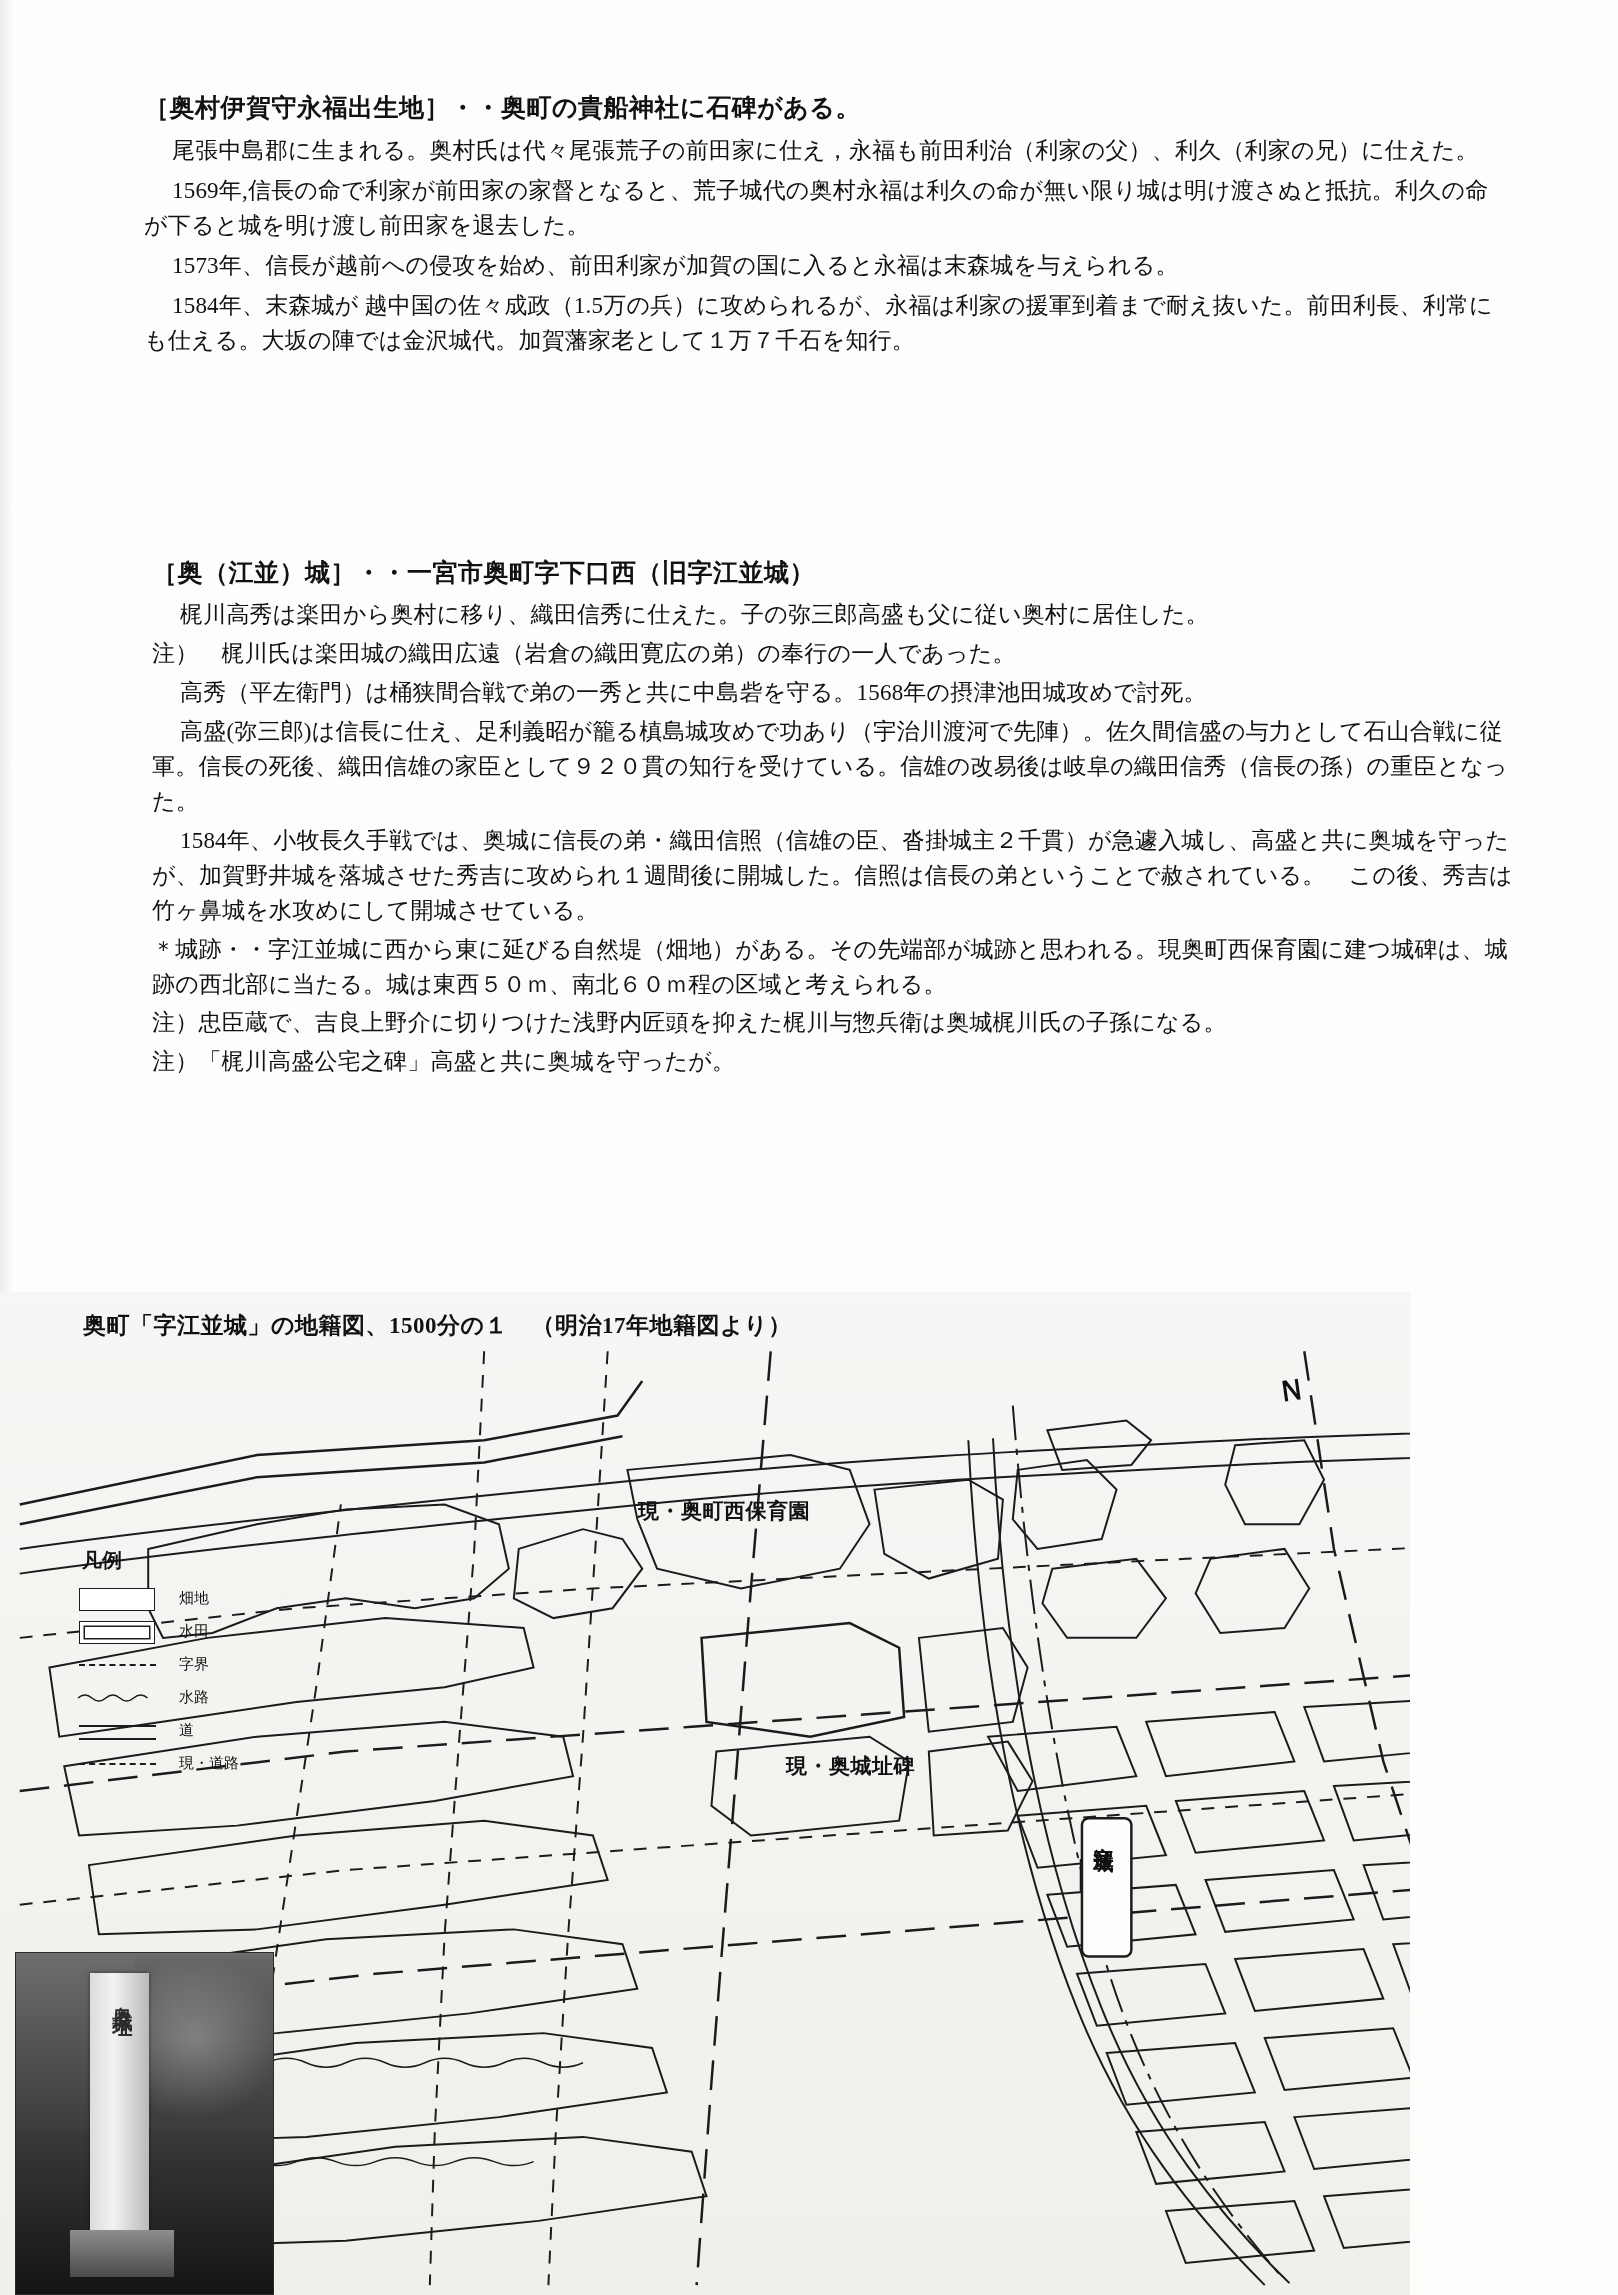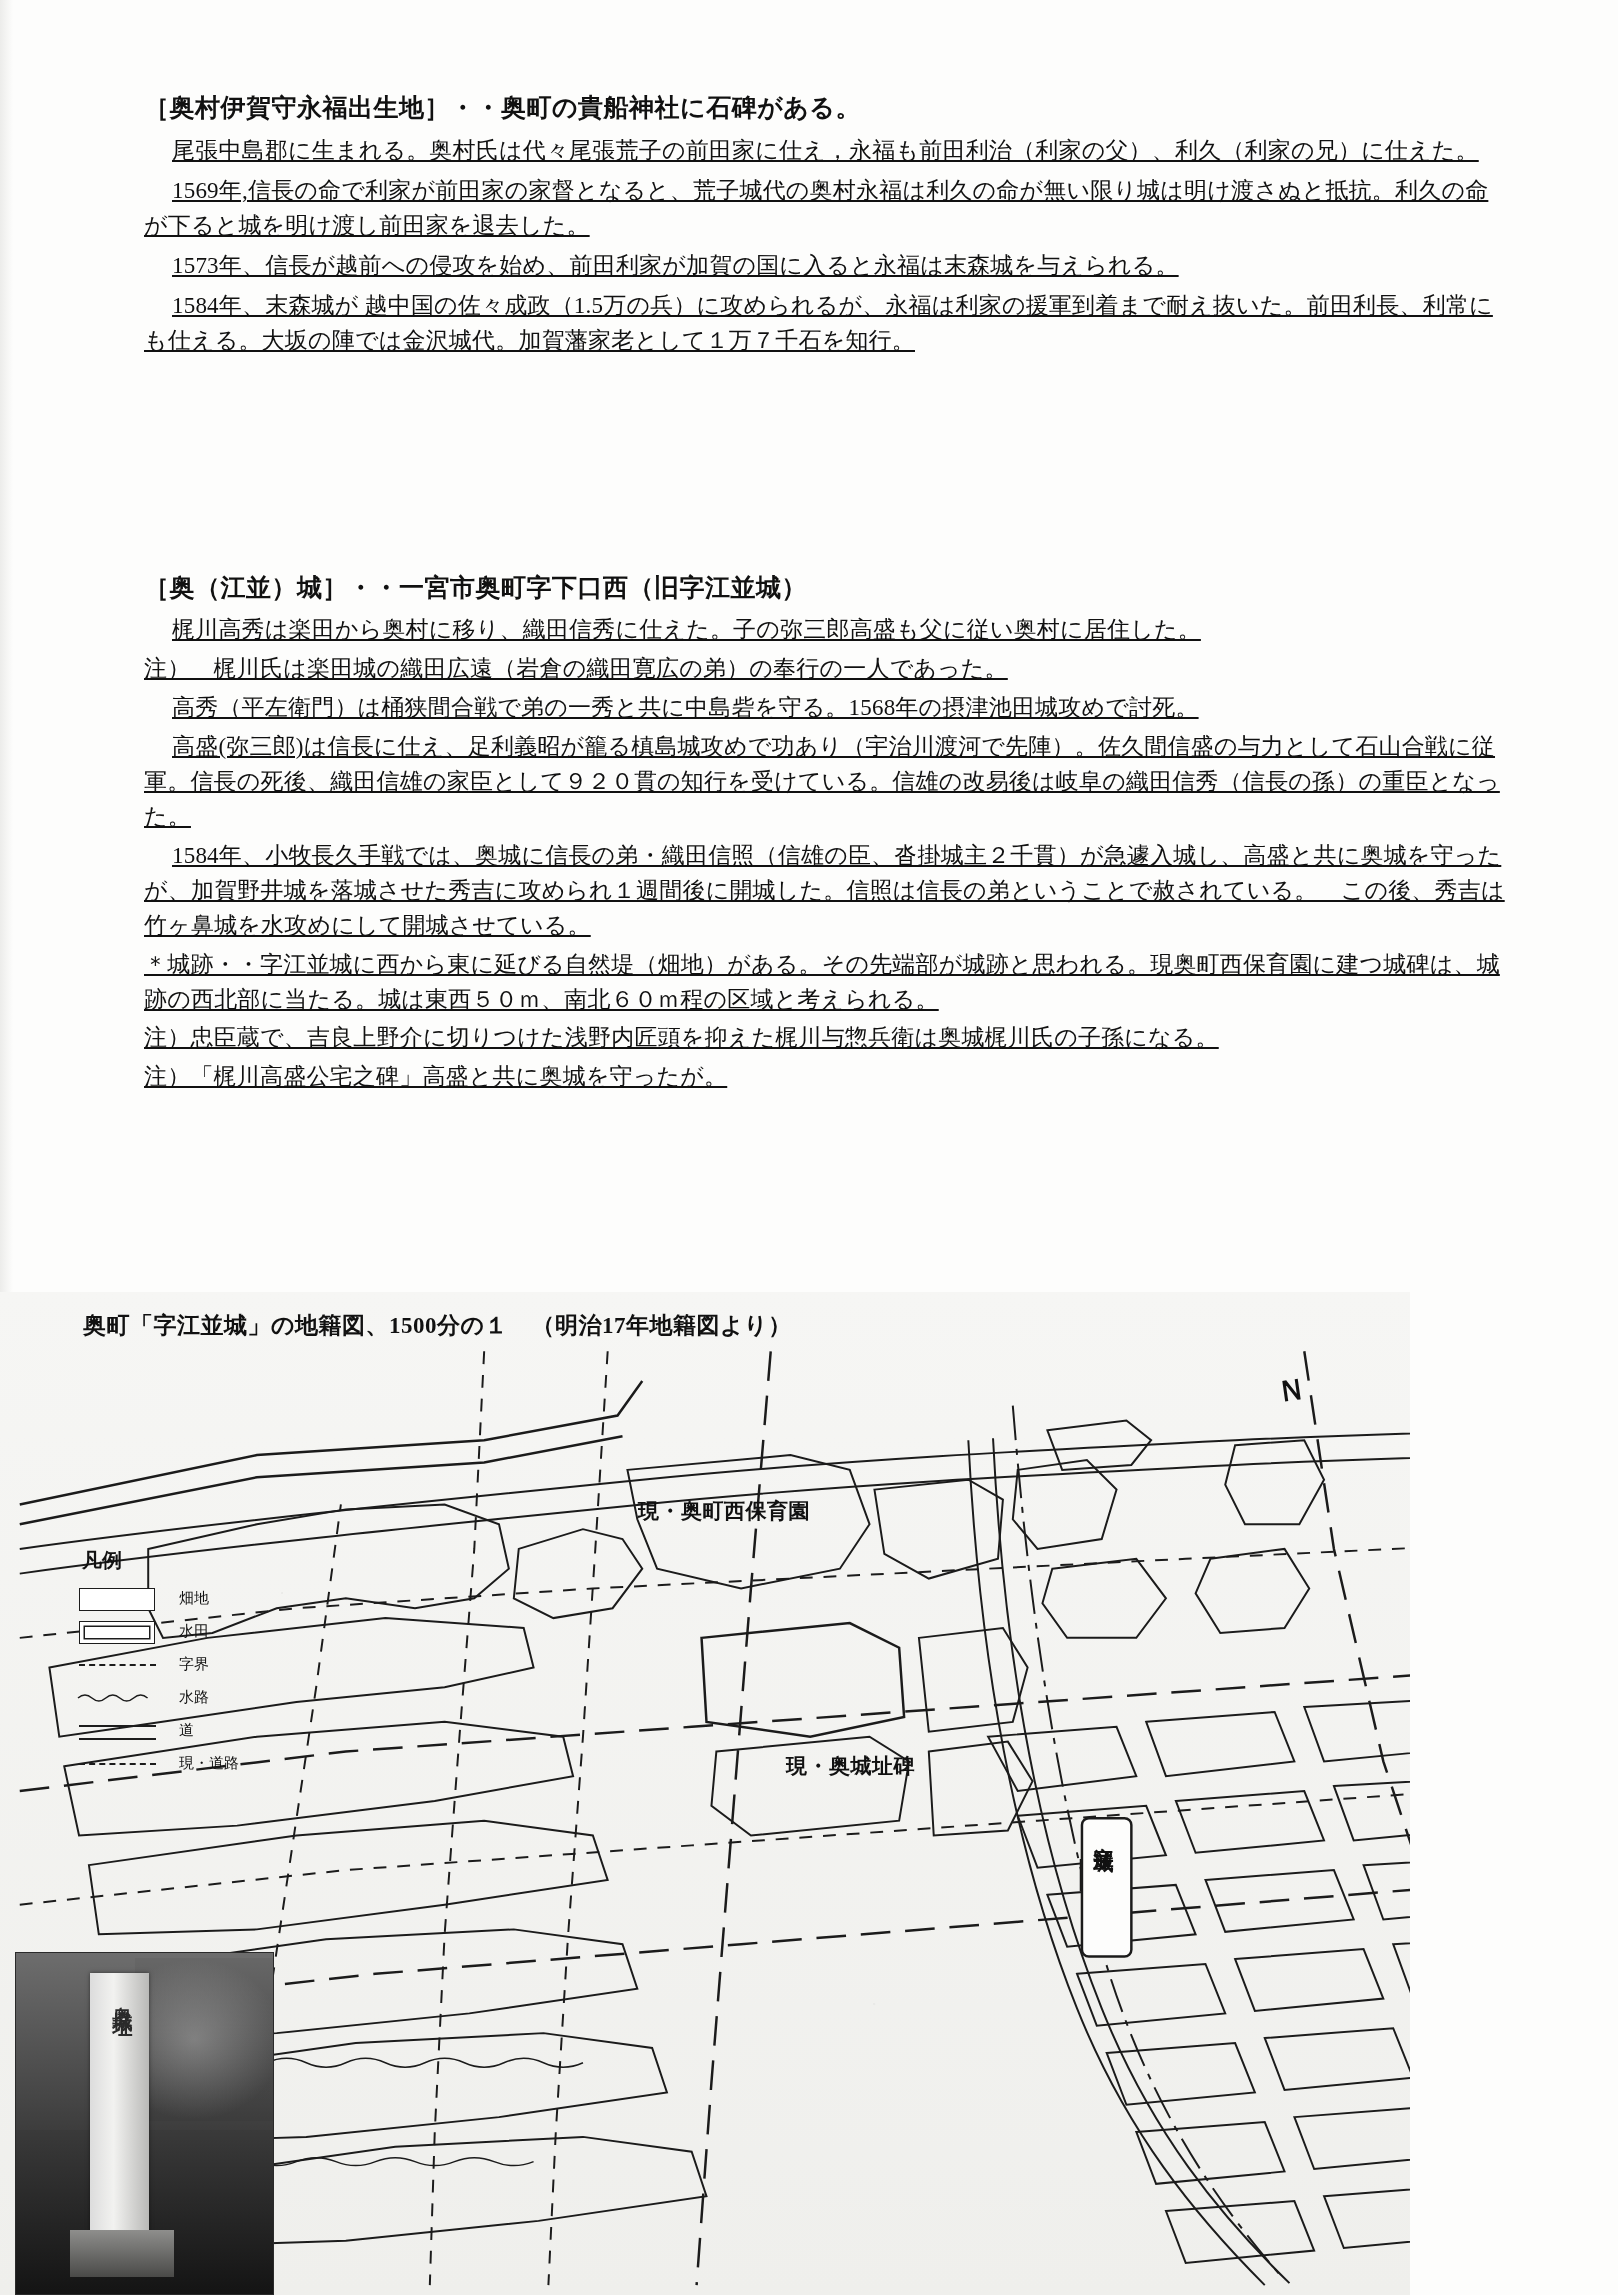--- a/index.html
+++ b/index.html
@@ -43,37 +43,35 @@
     font-weight: bold;
     letter-spacing: 0.5px;
     line-height: 1.2;
     white-space: pre;
   }
   p.para {
     font-size: 23px;
     line-height: 1.52;
     margin: 0;
     letter-spacing: 0.2px;
-    text-decoration: underline;
   }
   .indent1 { text-indent: 28px; }
   #sec1 {
     position: absolute;
     left: 144px;
     top: 93px;
     width: 1364px;
   }
   #sec1 .heading { margin-bottom: 11px; }
   #sec1 p.para { margin-bottom: 5px; }
   #sec2 {
     position: absolute;
-    left: 144px;
+    left: 152px;
     top: 558px;
     width: 1379px;
-    margin-top: 15px;
   }
   #sec2 .heading { margin-bottom: 10px; }
   #sec2 p.para { margin-bottom: 4px; }
   .note-hang {
     text-indent: 0;
     padding-left: 0;
   }
   
   .map-wrap {
     position: absolute;

